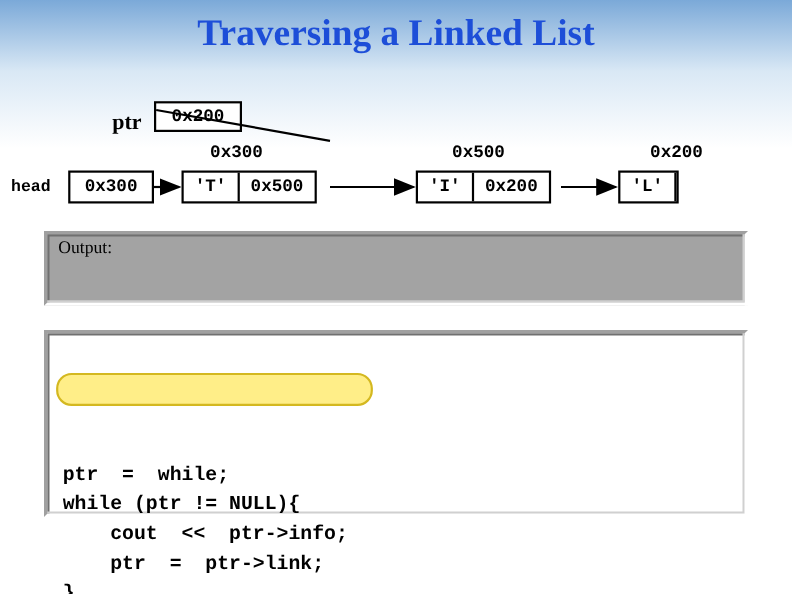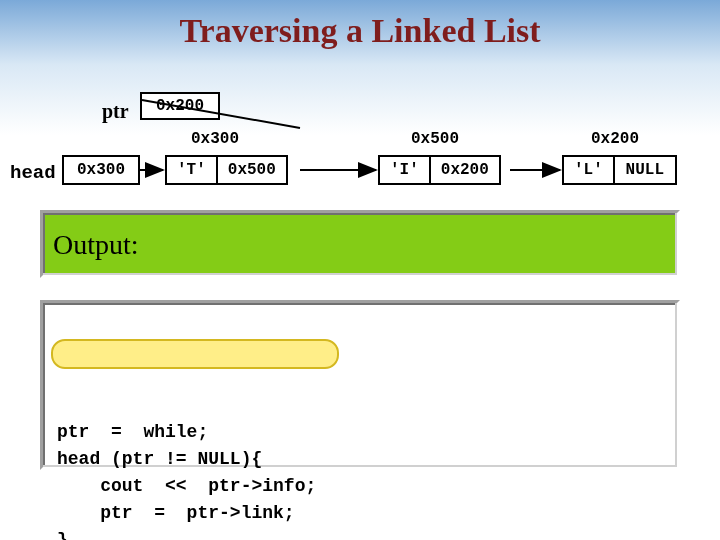--- a/index.html
+++ b/index.html
@@ -10,21 +10,21 @@
     background: linear-gradient(to bottom, #7ba9d8 0%, #d9e8f5 12%, #ffffff 25%, #ffffff 100%);
     font-family: "Times New Roman", serif;
     position: relative;
     overflow: hidden;
   }
   .title {
     text-align: center;
     font-size: 34px;
     font-weight: bold;
     padding-top: 12px;
-    color: #7f1d1d;
+    color: #1d4ed8;
   }
   .mono { font-family: "Courier New", monospace; font-weight: bold; }
 
   .ptr-label {
     position: absolute;
     left: 102px;
     top: 100px;
     font-size: 20px;
     font-weight: bold;
     text-align: center;
@@ -49,21 +49,21 @@
     text-align: center;
   }
   .addr-300 { left: 180px; width: 70px; }
   .addr-500 { left: 400px; width: 70px; }
   .addr-200 { left: 580px; width: 70px; }
 
   .head-label {
     position: absolute;
     left: 10px;
     top: 162px;
-    font-size: 19px;
+    font-size: 15px;
     font-weight: bold;
   }
   .head-box {
     position: absolute;
     left: 62px;
     top: 155px;
     width: 78px;
     height: 30px;
     border: 2px solid #000;
     background: #fff;
@@ -104,28 +104,28 @@
     width: 720px; height: 540px;
     pointer-events: none;
   }
 
   .output-box {
     position: absolute;
     left: 40px;
     top: 210px;
     width: 640px;
     height: 68px;
-    background: #84cc16;
+    background: #a3a3a3;
     border-top: 3px solid #a0a0a0;
     border-left: 3px solid #a0a0a0;
     border-right: 3px solid #fff;
     border-bottom: 3px solid #fff;
     box-shadow: inset -2px -2px 0 #d0d0d0, inset 2px 2px 0 #707070;
-    padding: 16px 10px;
-    font-size: 28px;
+    padding: 4px 10px;
+    font-size: 16px;
   }
 
   .code-box {
     position: absolute;
     left: 40px;
     top: 300px;
     width: 640px;
     height: 170px;
     background: #fff;
     border-top: 3px solid #a0a0a0;
@@ -165,21 +165,20 @@
 <div class="node n1">
   <div class="info mono">'T'</div>
   <div class="link mono">0x500</div>
 </div>
 <div class="node n2">
   <div class="info mono">'I'</div>
   <div class="link mono">0x200</div>
 </div>
 <div class="node n3">
   <div class="info mono">'L'</div>
-  <div class="link mono">NULL</div>
 </div>
 
 <svg class="arrow-svg">
   <defs>
     <marker id="ah" markerWidth="10" markerHeight="8" refX="9" refY="4" orient="auto">
       <polygon points="0 0, 10 4, 0 8" fill="#000"></polygon>
     </marker>
   </defs>
 
   <line x1="140" y1="170" x2="163" y2="170" stroke="#000" stroke-width="2" marker-end="url(#ah)"></line>
@@ -192,17 +191,17 @@
 </svg>
 
 <div class="output-box">
   <span>Output:</span>
 </div>
 
 <div class="code-box mono">
   <div class="hl" style="left:8px; top:36px; width:288px; height:30px;"></div>
   <div class="code-text">
 <span>ptr  =  while;</span>
-<span>head (ptr != NULL){</span>
+<span>while (ptr != NULL){</span>
 <span>    cout  &lt;&lt;  ptr-&gt;info;</span>
 <span>    ptr  =  ptr-&gt;link;</span>
 <span>}</span></div>
 </div>
 
 </body></html>

